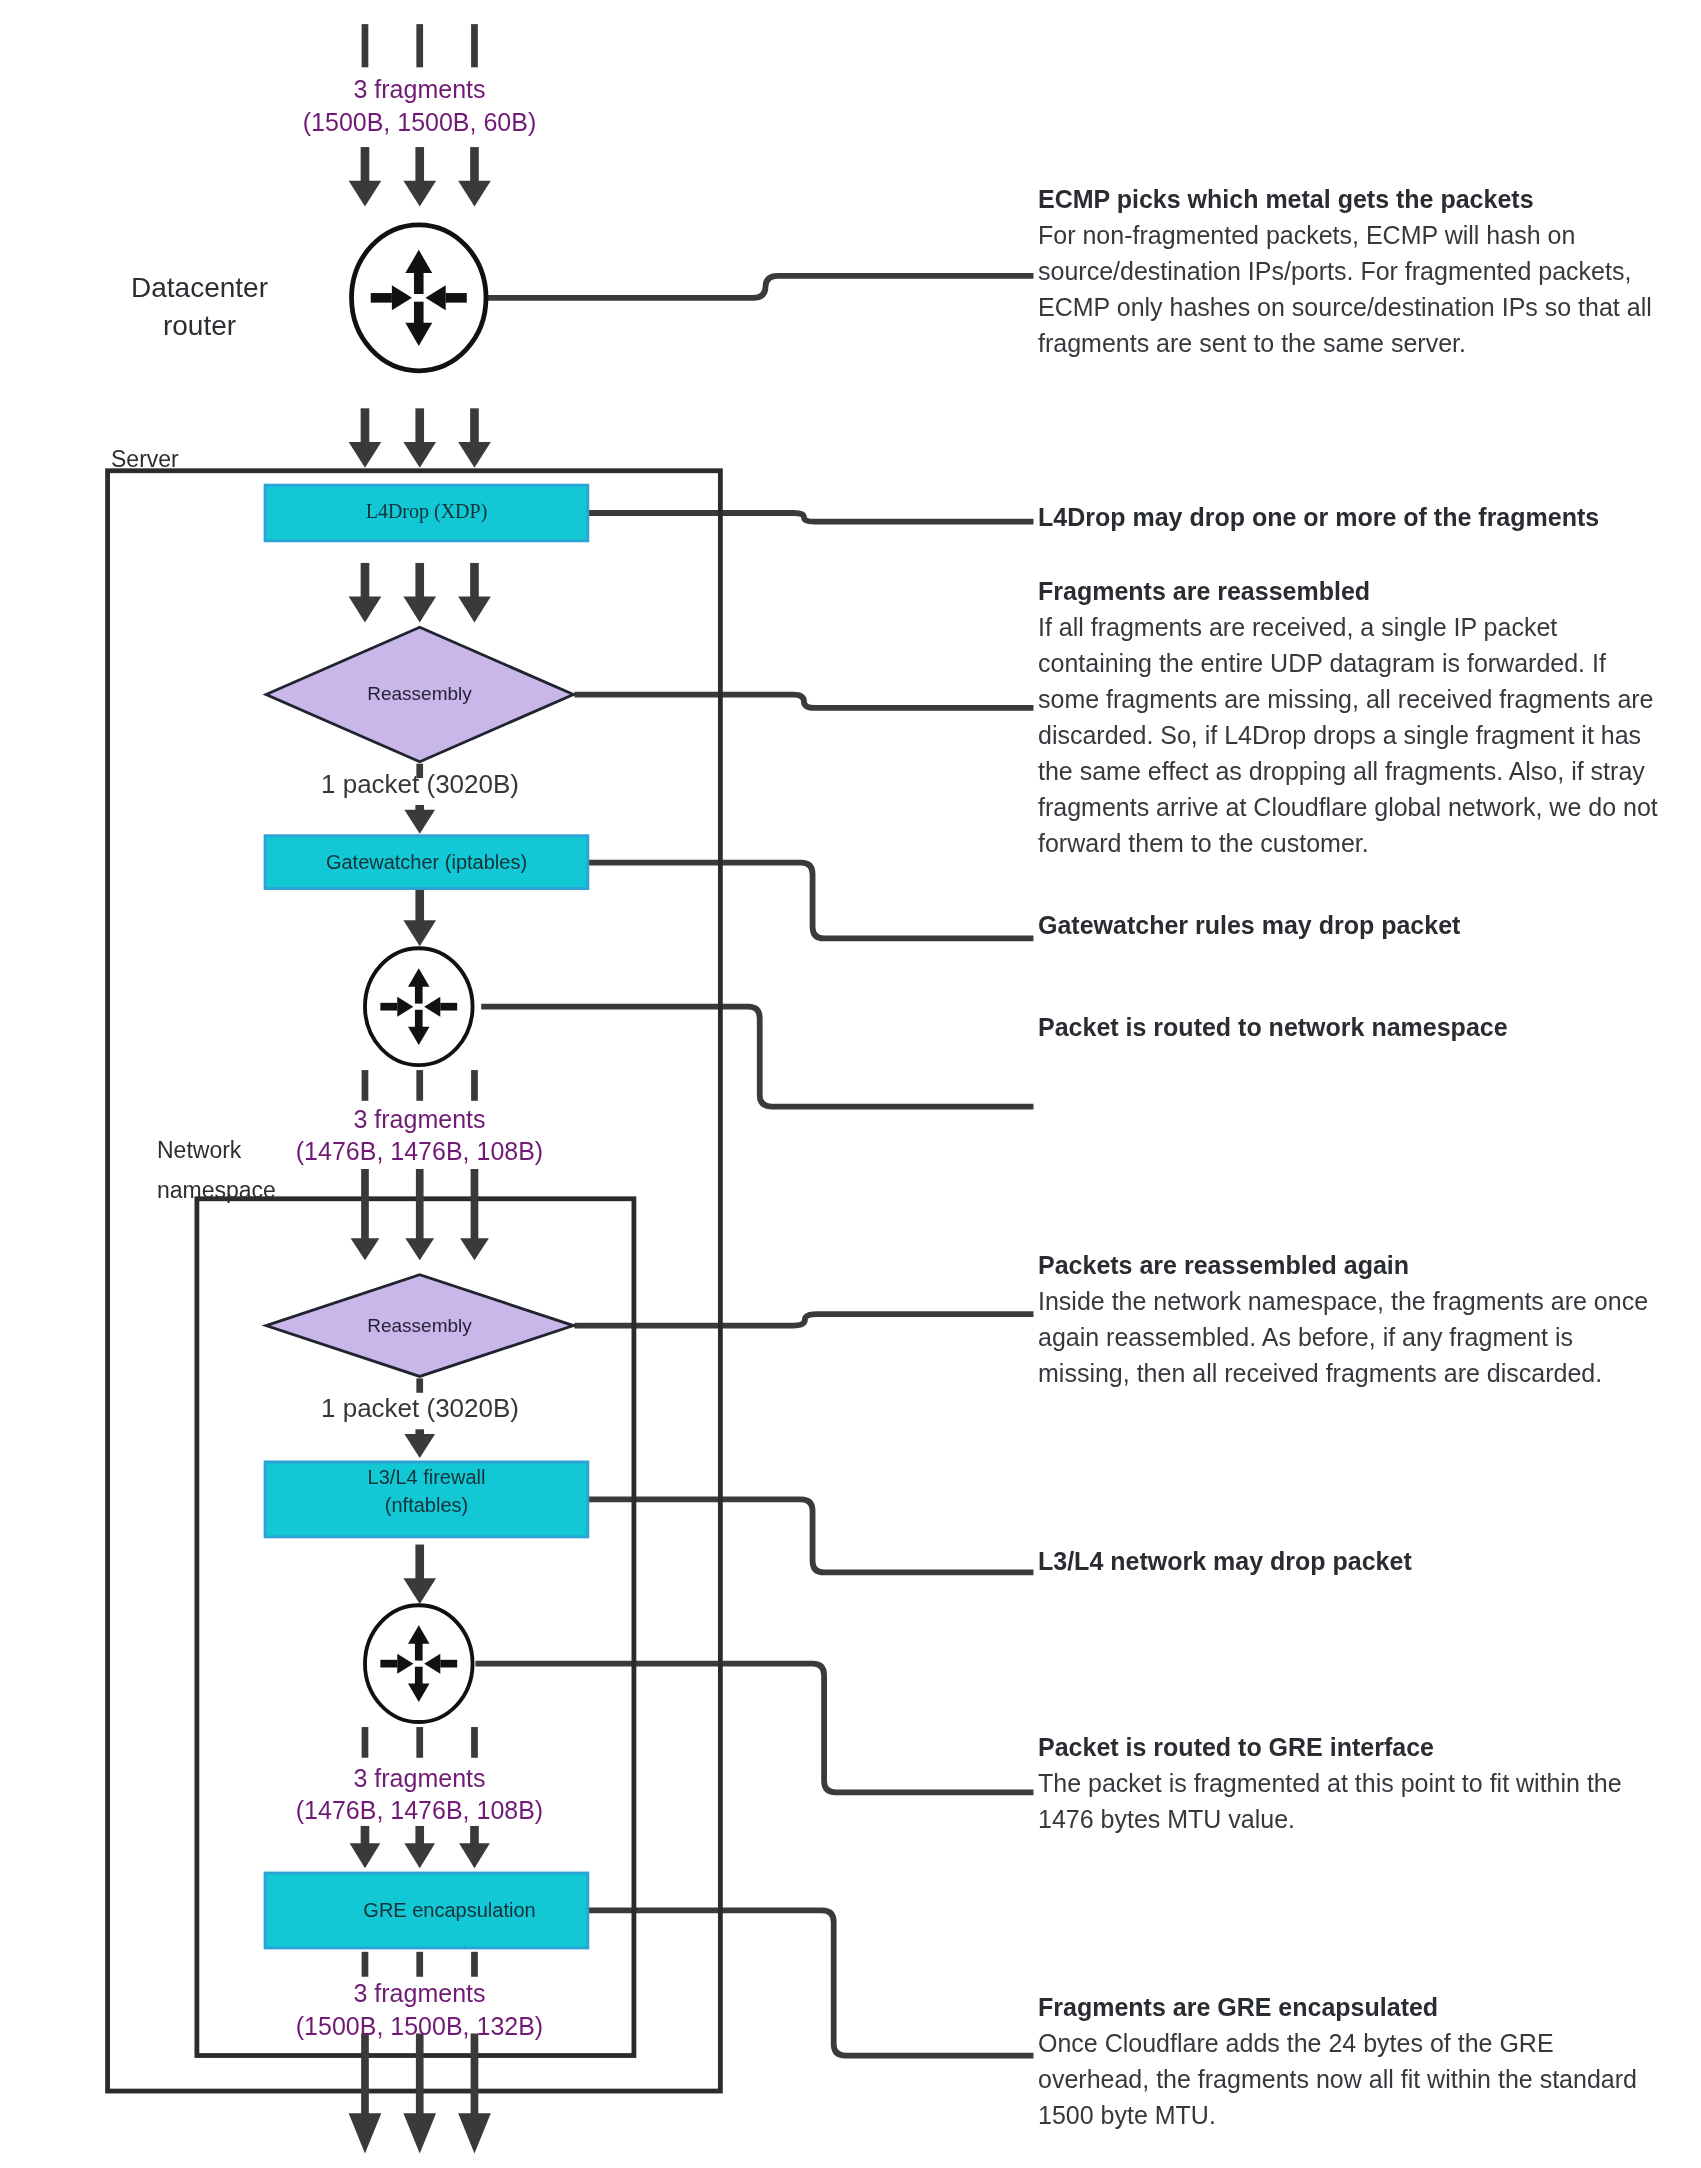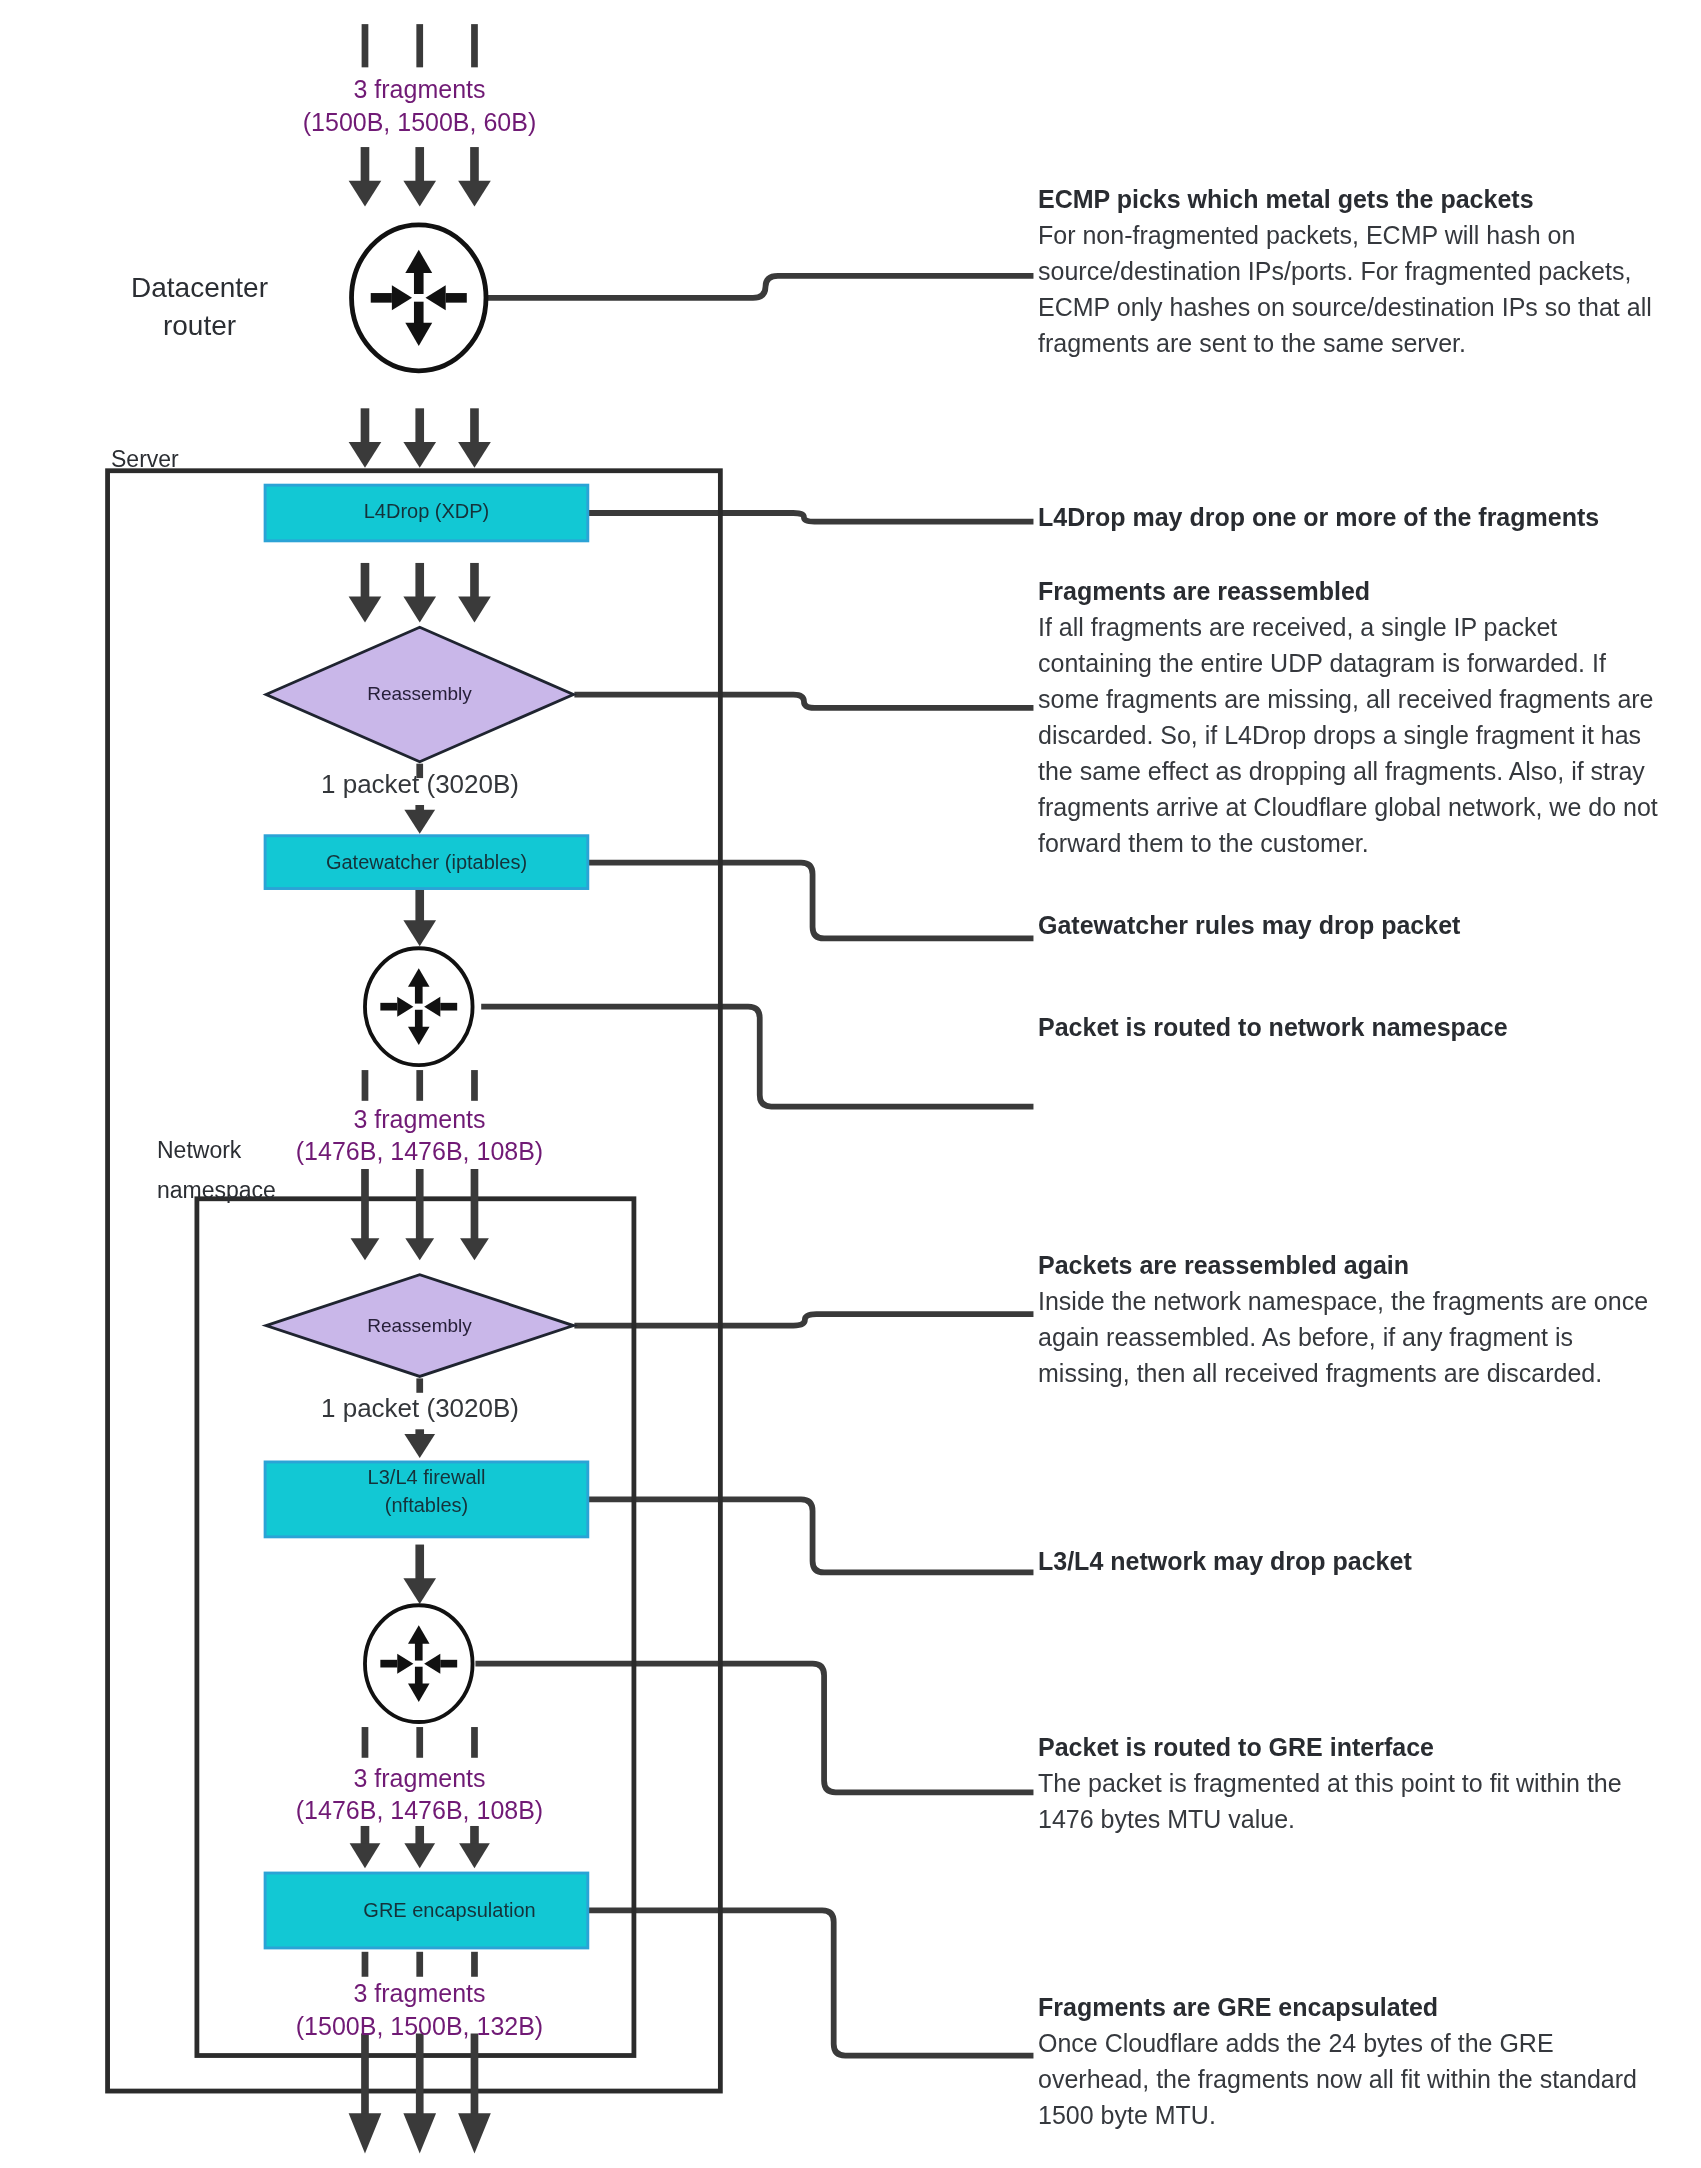--- a/index.html
+++ b/index.html
@@ -138,21 +138,21 @@
   <polygon points="277,1380 437,1327 597,1380 437,1433" fill="#c9b7e9" stroke="#1f2430" stroke-width="3"></polygon>
 </svg>
 
 <div class="lbl frag center" style="left:266px;top:75px;width:307px;">3 fragments</div>
 <div class="lbl frag center" style="left:266px;top:108px;width:307px;">(1500B, 1500B, 60B)</div>
 
 <div class="lbl big-label center" style="left:113px;top:269px;width:173px;">Datacenter router</div>
 
 <div class="lbl container-label" style="left:111px;top:434px;margin-top:12px;">Server</div>
 
-<div class="lbl node-label flexc" style="left:265px;top:485px;width:323px;height:52px;">L4Drop (XDP)</div>
+<div class="lbl node-label flexc" style="left:265px;top:485px;width:323px;height:52px;font-family:Liberation Serif, serif;">L4Drop (XDP)</div>
 
 <div class="lbl diamond-label flexc" style="left:266px;top:627px;width:307px;height:134px;">Reassembly</div>
 
 <div class="lbl pkt center" style="left:247px;top:769px;width:346px;">1 packet (3020B)</div>
 
 <div class="lbl node-label flexc" style="left:265px;top:836px;width:323px;height:53px;">Gatewatcher (iptables)</div>
 
 <div class="lbl frag center" style="left:266px;top:1105px;width:307px;">3 fragments</div>
 <div class="lbl frag center" style="left:266px;top:1137px;width:307px;">(1476B, 1476B, 108B)</div>
 

